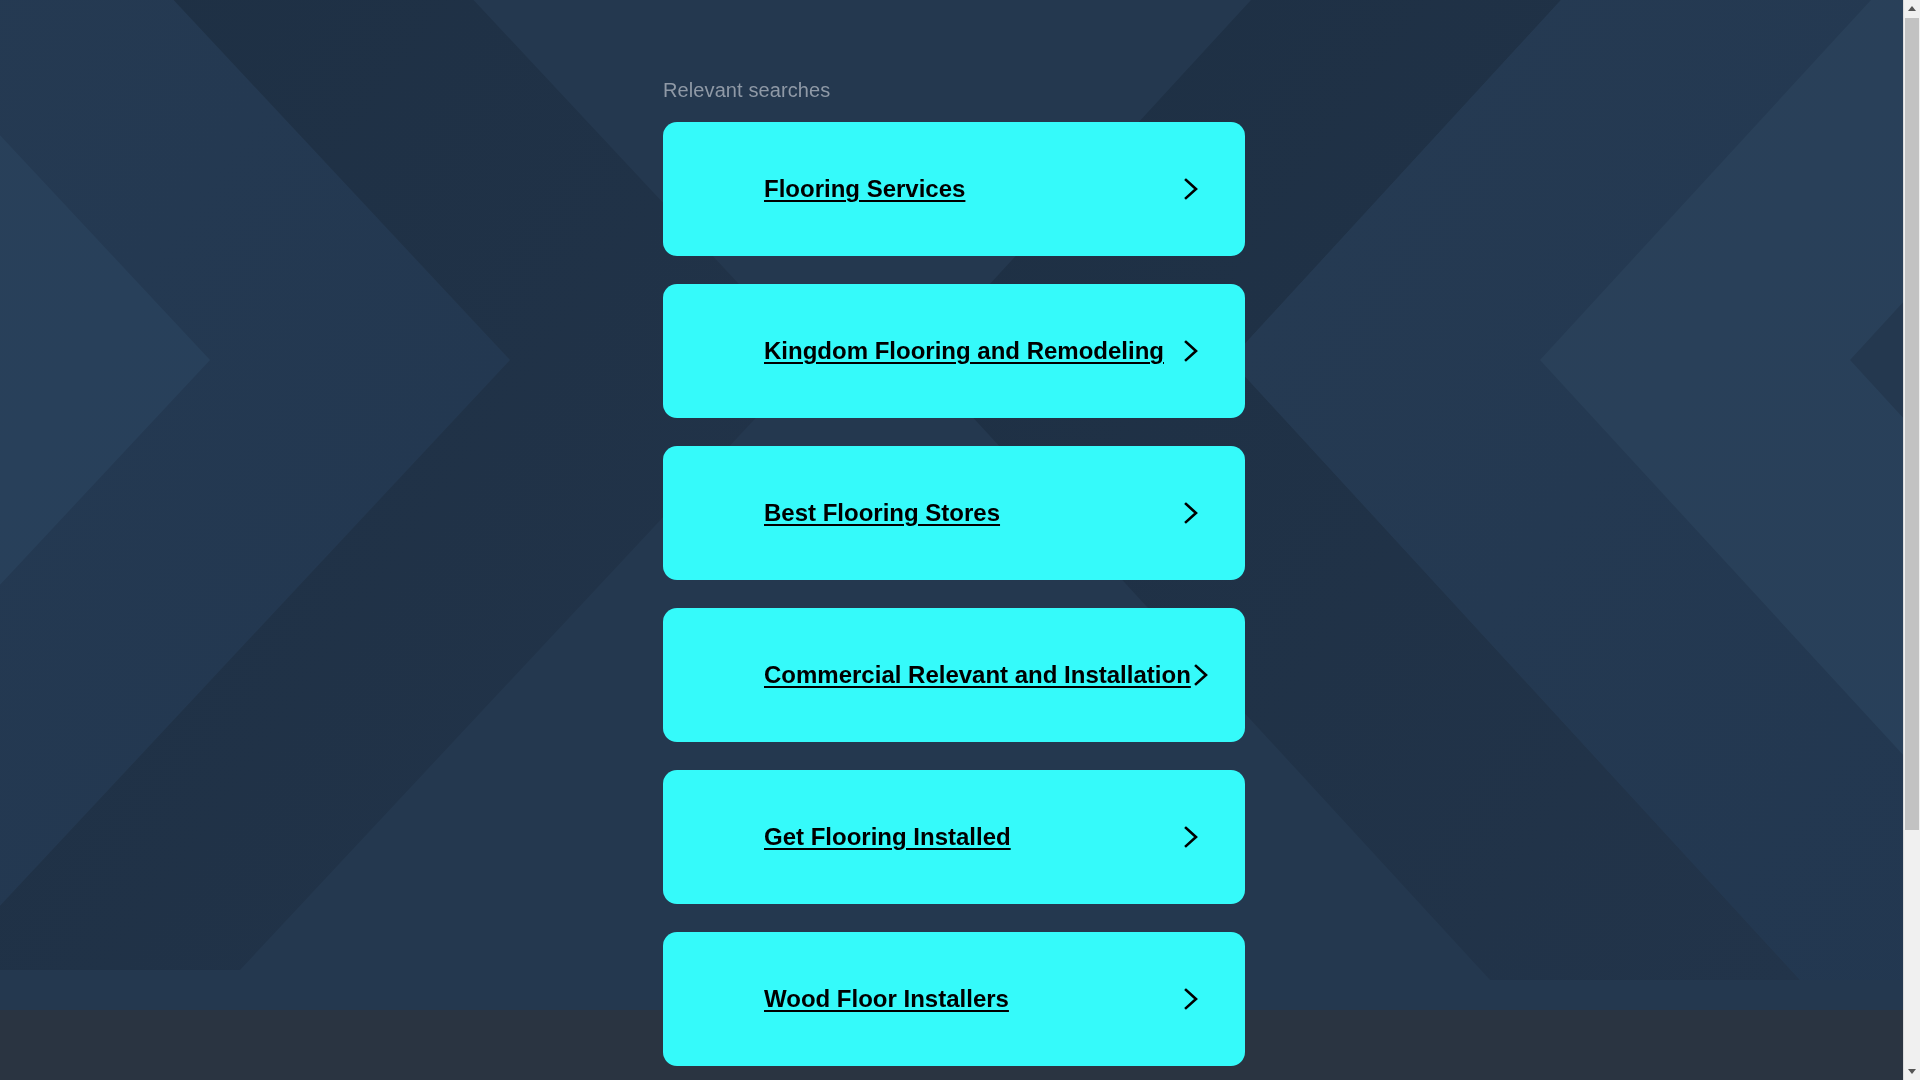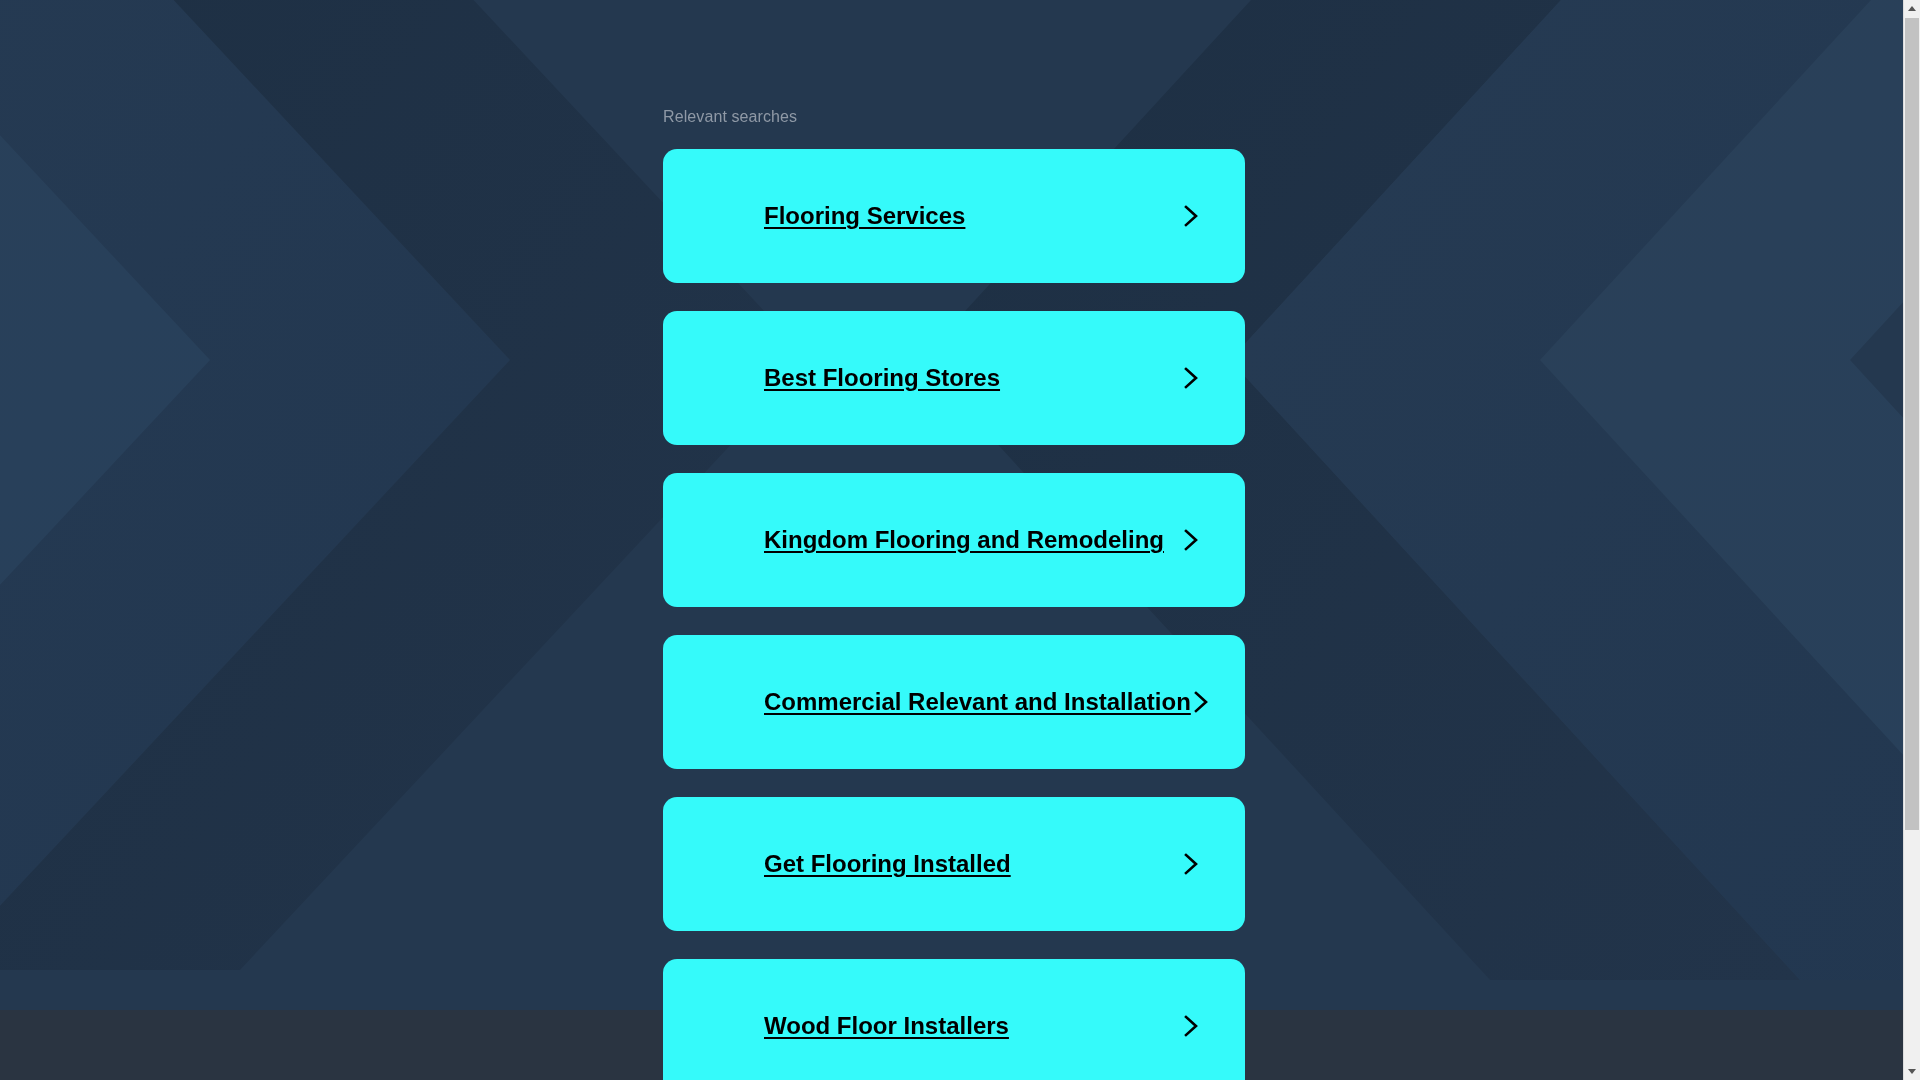--- a/index.html
+++ b/index.html
@@ -52,24 +52,24 @@
   #content {
     position:absolute;
     left:663px;
     top:0;
     width:582px;
     z-index:5;
   }
 
   #relevant-label {
     color:#8f99a6;
-    font-size:16px;
+    font-size:20px;
     line-height:20px;
     letter-spacing:0.1px;
-    padding-top:107px;
+    padding-top:80px;
     padding-bottom:0;
     user-select:none;
   }
 
   #card-list {
     margin-top:22px;
     display:flex;
     flex-direction:column;
     gap:28px;
   }
@@ -190,30 +190,30 @@
       <div class="search-card">
         <span class="card-label">Flooring Services</span>
         <span class="chevron-icon">
           <svg width="22" height="30" viewBox="0 0 22 30" xmlns="http://www.w3.org/2000/svg">
             <polyline points="5,6 15,15 5,24" fill="none" stroke="#000" stroke-width="2.6" stroke-linecap="square" stroke-linejoin="miter"></polyline>
           </svg>
         </span>
       </div>
 
       <div class="search-card">
+        <span class="card-label">Kingdom Flooring and Remodeling</span>
+        <span class="chevron-icon">
+          <svg width="22" height="30" viewBox="0 0 22 30" xmlns="http://www.w3.org/2000/svg">
+            <polyline points="5,6 15,15 5,24" fill="none" stroke="#000" stroke-width="2.6" stroke-linecap="square" stroke-linejoin="miter"></polyline>
+          </svg>
+        </span>
+      </div>
+
+      <div class="search-card">
         <span class="card-label">Best Flooring Stores</span>
-        <span class="chevron-icon">
-          <svg width="22" height="30" viewBox="0 0 22 30" xmlns="http://www.w3.org/2000/svg">
-            <polyline points="5,6 15,15 5,24" fill="none" stroke="#000" stroke-width="2.6" stroke-linecap="square" stroke-linejoin="miter"></polyline>
-          </svg>
-        </span>
-      </div>
-
-      <div class="search-card">
-        <span class="card-label">Kingdom Flooring and Remodeling</span>
         <span class="chevron-icon">
           <svg width="22" height="30" viewBox="0 0 22 30" xmlns="http://www.w3.org/2000/svg">
             <polyline points="5,6 15,15 5,24" fill="none" stroke="#000" stroke-width="2.6" stroke-linecap="square" stroke-linejoin="miter"></polyline>
           </svg>
         </span>
       </div>
 
       <div class="search-card">
         <span class="card-label">Commercial Relevant and Installation</span>
         <span class="chevron-icon">

